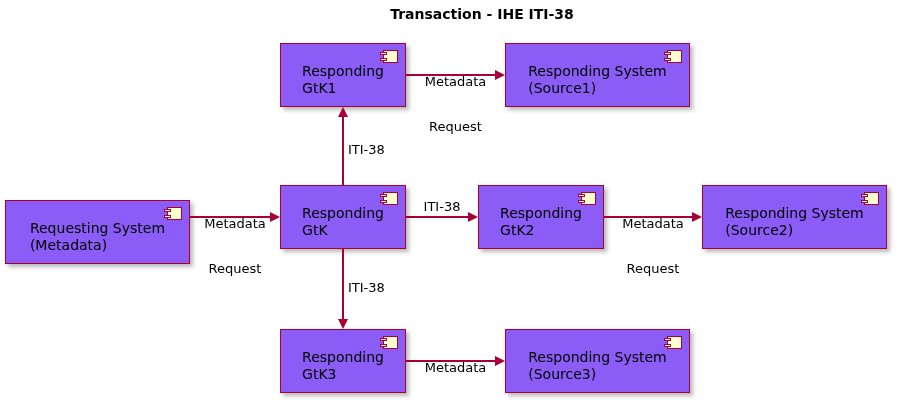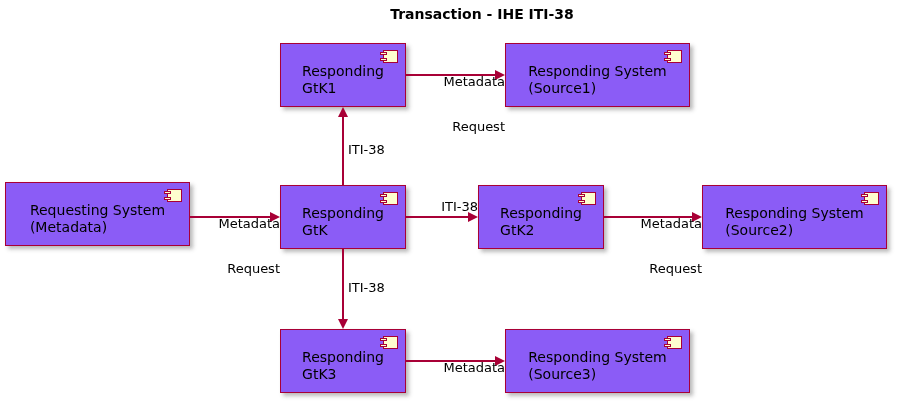--- a/index.html
+++ b/index.html
@@ -139,21 +139,21 @@
     border-right: 5px solid transparent;
     border-top: 10px solid #A80036;
   }
 
   
   .edge-label {
     position: absolute;
     font-size: 13px;
     line-height: 15px;
     color: #000000;
-    text-align: right;
+    text-align: center;
     white-space: pre;
     font-family: "DejaVu Sans", sans-serif;
   }
   .edge-label.left-aligned {
     text-align: left;
   }
 </style>
 </head>
 <body>
 
@@ -193,21 +193,21 @@
       <span class="clabel l2">(Source1)</span>
     </div>
   </div>
 
   <div class="arrow-v" style="left:342px; top:107px; width:2px; height:80px;">
     <span class="line" style="top:10px; height:70px;"></span>
     <span class="arrow-head up" style="left:-4px; top:0px;"></span>
   </div>
   <div class="edge-label left-aligned" style="left:348px; top:142px; width:70px;">ITI-38</div>
 
-  <div class="component" style="left:5px; top:182px; width:185px; height:64px;">
+  <div class="component" style="left:5px; top:200px; width:185px; height:64px;">
     <span class="comp-icon">
       <span class="body"></span>
       <span class="tab t1"></span>
       <span class="tab t2"></span>
     </span>
     <div class="comp-text">
       <span class="clabel l1">Requesting System</span>
       <span class="clabel l2">(Metadata)</span>
     </div>
   </div>

